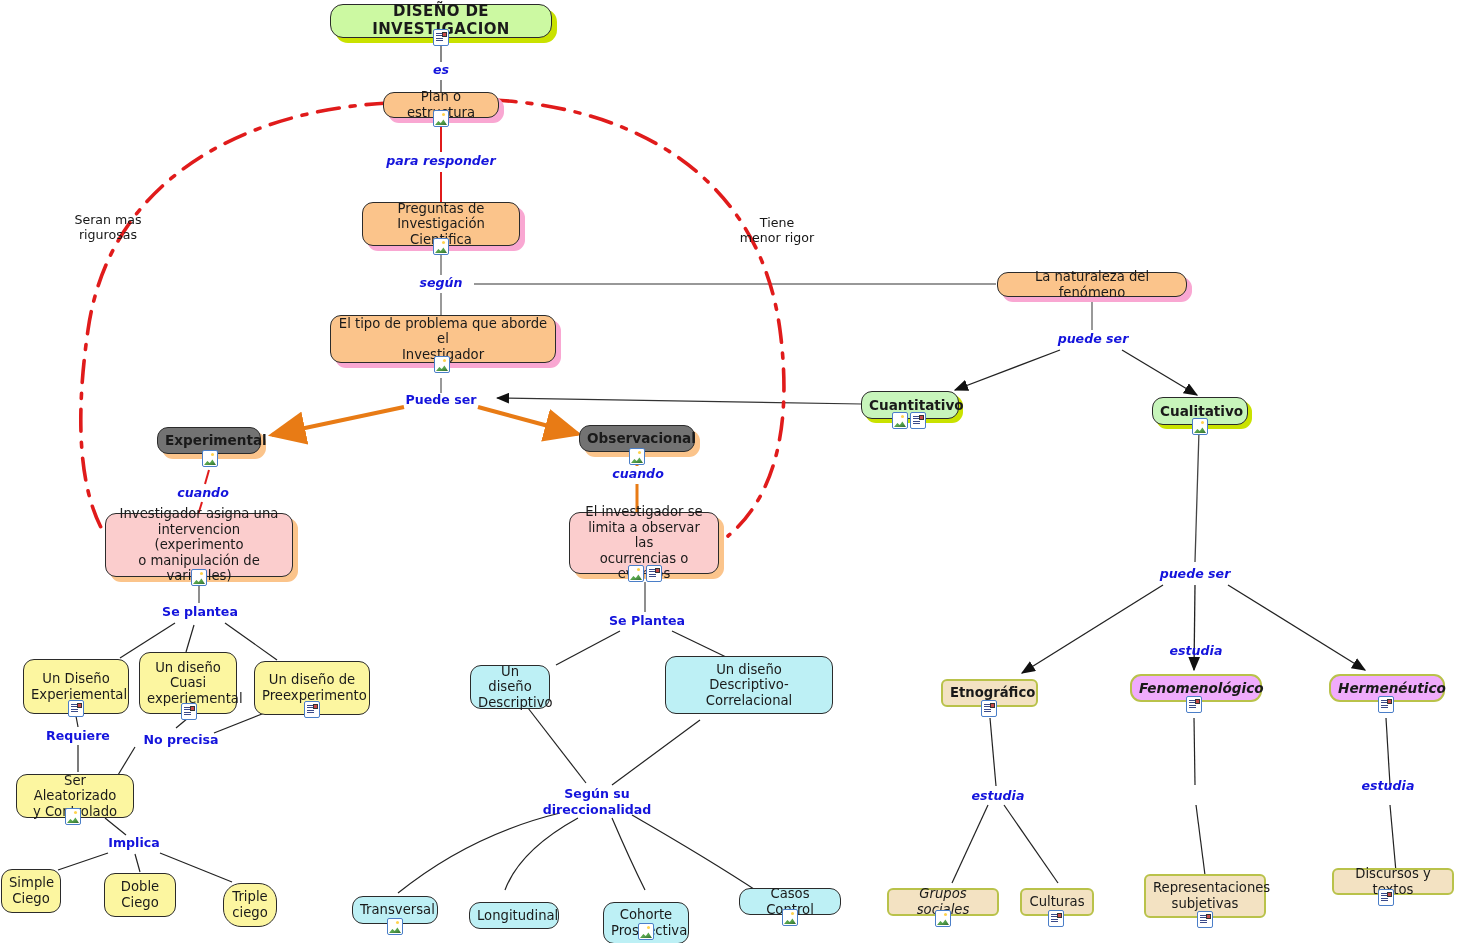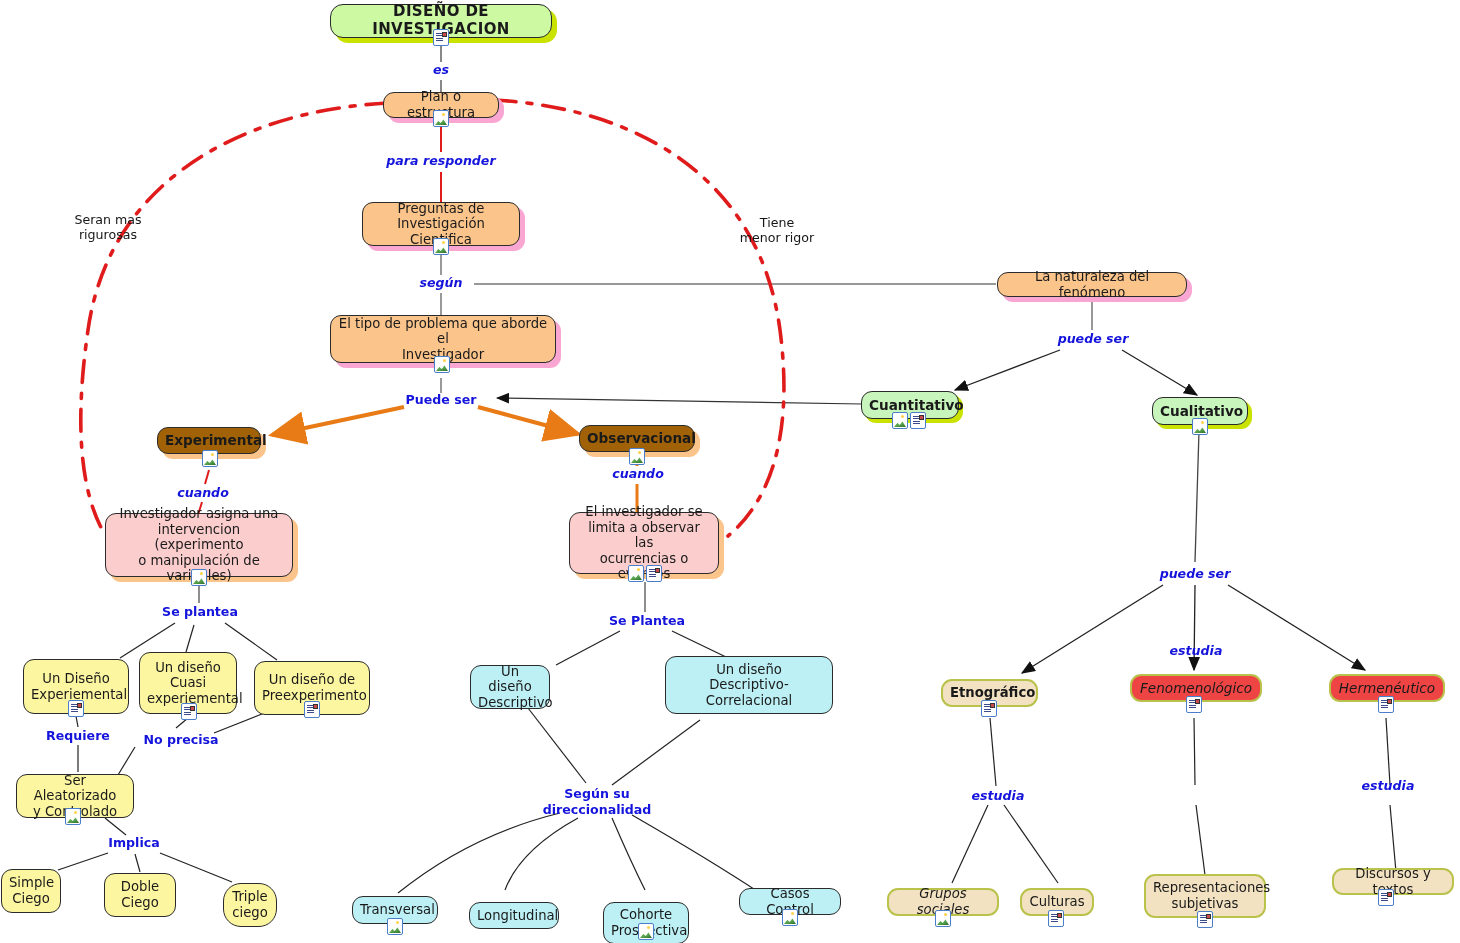--- a/index.html
+++ b/index.html
@@ -13,26 +13,26 @@
         font-size:13.2px;color:#1a1a1a;line-height:1.18;padding:4px 7px;z-index:5;}
   .node span.lbl{display:block;width:100%;}
 
   
   .n-title{background:#ccf9a2;border-color:#2a2a2a;border-radius:13px;font-weight:bold;font-size:15px;
            letter-spacing:.4px;box-shadow:5px 5px 0 0 #c9e200;}
   .n-green{background:#c7f5bb;border-color:#2a2a2a;font-weight:bold;font-size:13.6px;
            box-shadow:4px 4px 0 0 #c9e200;border-radius:11px;}
   .n-orange{background:#fbc48b;border-color:#2b2b2b;box-shadow:5px 5px 0 0 #f9a7d2;}
   .n-pink{background:#fbcdcd;border-color:#2b2b2b;box-shadow:5px 5px 0 0 #fbc48b;}
-  .n-pink-b{background:#a16207;border-color:#2b2b2b;font-weight:bold;font-size:13.6px;
+  .n-pink-b{background:#737373;border-color:#2b2b2b;font-weight:bold;font-size:13.6px;
             box-shadow:5px 5px 0 0 #fbc48b;}
   .n-yellow{background:#fcf6a0;border-color:#2b2b2b;}
   .n-cyan{background:#bdf0f5;border-color:#2b2b2b;}
-  .n-tan{background:#f3e2c2;border-color:#b9c24a;border-width:2px;}
-  .n-tan-b{background:#ef4444;border-color:#b9c24a;border-width:2px;font-weight:normal;font-style:italic;font-size:13.6px;}
+  .n-tan{background:#f3e2c2;border-color:#b9c24a;border-width:2px;border-radius:6px;}
+  .n-tan-b{background:#f0abfc;border-color:#b9c24a;border-width:2px;font-weight:bold;font-style:italic;font-size:13.6px;}
   .ital{font-style:italic;}
 
   
   .llabel{position:absolute;color:#1414dc;font-weight:bold;font-style:italic;font-size:12.6px;
           text-align:center;white-space:pre;line-height:1.1;z-index:6;}
   .llabel.up{font-style:normal;}
   .plabel{position:absolute;color:#161616;font-size:12.6px;text-align:center;line-height:1.22;
           white-space:pre;z-index:6;font-weight:normal;}
 
   

